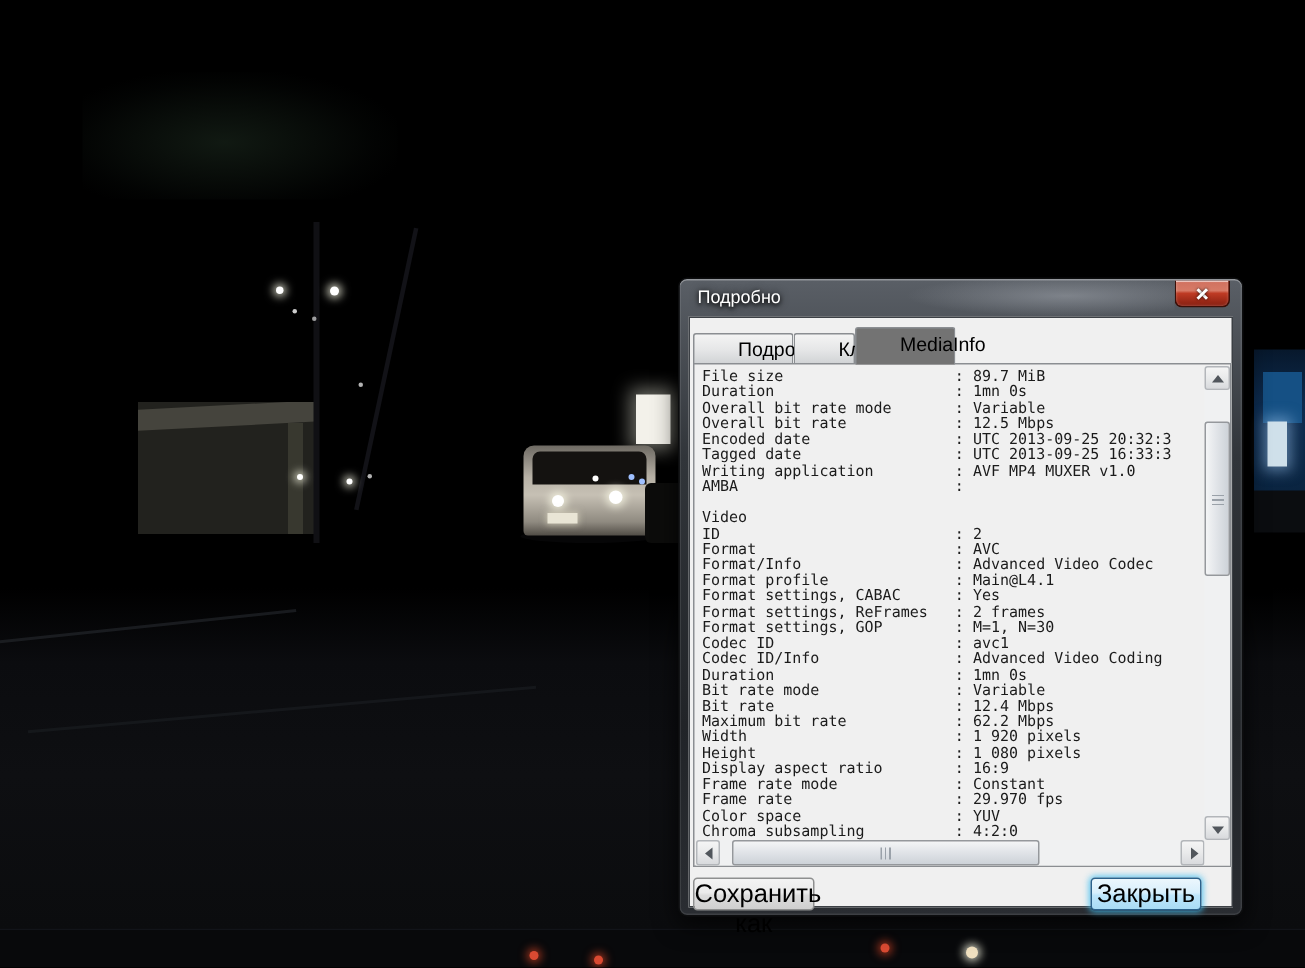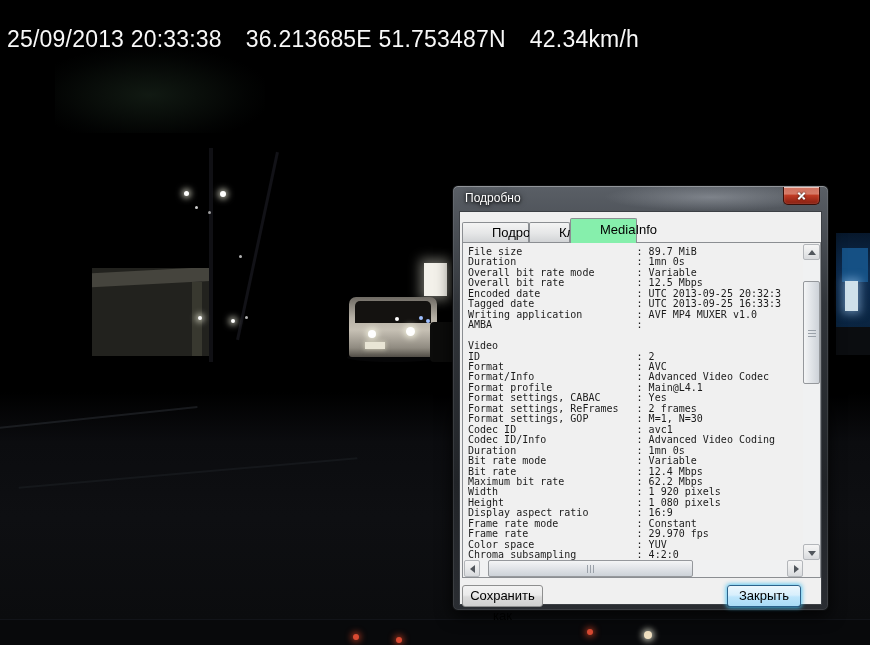--- a/index.html
+++ b/index.html
@@ -69,21 +69,21 @@
                background:#fff; box-shadow:0 0 2px rgba(0,0,0,.8); }
   #close-btn .xa { transform:rotate(45deg); } #close-btn .xb { transform:rotate(-45deg); }
 
   #client { position:absolute; left:6px; right:6px; top:25px; bottom:5px;
             background:#f0f0f0; border:1px solid #3c4045; }
 
   .tab { position:absolute; font-size:13px; color:#000; text-align:center;
          border:1px solid #8b8e92; border-bottom:none; border-radius:2px 2px 0 0;padding-left:29px; }
   .tab.inactive { top:10px; height:20px; line-height:19px;
          background:linear-gradient(180deg,#f4f4f4,#e5e6e7 55%,#d2d4d6); }
-  .tab.active { top:6px; height:25px; line-height:22px; background:#86efac; z-index:3; }
+  .tab.active { top:6px; height:25px; line-height:22px; background:#737373; z-index:3; }
   #tab-1 { left:2px; width:67px; }
   #tab-2 { left:69px; width:41px; }
   #tab-3 { left:110px; width:67px; }
 
   #panel { position:absolute; left:2px; top:30px; width:359px; height:336px;
            border:1px solid #8b8e92; background:#f0f0f0; z-index:2; }
   #mediainfo-text { position:absolute; left:1px; top:1px; width:339px; height:316px;
            overflow:hidden; padding:3px 0 0 4px;
            font-family:"DejaVu Sans Mono", monospace; font-size:10px; line-height:10.45px;
            color:#1b1b1b; white-space:pre; }
@@ -107,21 +107,21 @@
   #hscroll .right { right:0; top:0; width:16px; height:17px; }
   #hscroll .left .arr { left:5px; top:4px; border-top:4px solid transparent; border-bottom:4px solid transparent; border-right:5px solid #51565c; }
   #hscroll .right .arr { left:6px; top:4px; border-top:4px solid transparent; border-bottom:4px solid transparent; border-left:5px solid #51565c; }
   #hthumb { position:absolute; left:24px; top:0; width:205px; height:17px;
             background:linear-gradient(180deg,#f4f5f6,#e2e5e9 45%,#cdd2d8);
             border:1px solid #95989c; border-radius:2px; }
   .grip-v { position:absolute; left:98px; top:4px; width:8px; height:8px;
             background:repeating-linear-gradient(90deg,#9aa1a9 0 1px,transparent 1px 3px); }
   #sb-corner { position:absolute; left:340px; top:317px; width:17px; height:17px; background:#f0f0f0; }
 
-  .dlg-btn { position:absolute; top:373px; height:22px; font-size:13px; color:#000;
+  .dlg-btn { position:absolute; top:373px; height:22px; font-size:17px; color:#000;
              text-align:center; line-height:20px; border-radius:3px; }
   #save-btn { left:2px; width:81px; border:1px solid #8e8f8f;
               background:linear-gradient(180deg,#f3f3f3,#ebebeb 45%,#dcdcdc 55%,#cfcfcf); }
   #closedlg-btn { right:20px; width:74px; border:1px solid #2c628b;
               background:linear-gradient(180deg,#ecf7fd,#d8effc 45%,#bde5fb 55%,#a9dcf5);
               box-shadow:0 0 4px 1px rgba(63,192,242,.85); }
 </style>
 </head>
 <body>
 
@@ -167,25 +167,20 @@
     <div class="abs kiosk-light"></div>
     <div class="abs kiosk-base"></div>
 
     <div class="abs dashboard"></div>
     <div class="abs dot glow-r" style="left:353px;top:634px;width:6px;height:6px;background:#d94a32;"></div>
     <div class="abs dot glow-r" style="left:396px;top:637px;width:6px;height:6px;background:#d94a32;"></div>
     <div class="abs dot glow-r" style="left:587px;top:629px;width:6px;height:6px;background:#d94a32;"></div>
     <div class="abs dot glow-w" style="left:644px;top:631px;width:8px;height:8px;background:#f0e0c0;"></div>
   </div>
 
-  <div id="overlay-bar">
-    <span>25/09/2013 20:33:38</span>
-    <span>36.213685E 51.753487N</span>
-    <span>42.34km/h</span>
-  </div>
 
   <div id="dialog">
     <div id="titlebar">
       <div class="blur1"></div>
       <div id="dialog-title">Подробно</div>
       <div id="close-btn">
         <div class="xa"></div>
         <div class="xb"></div>
       </div>
     </div>

